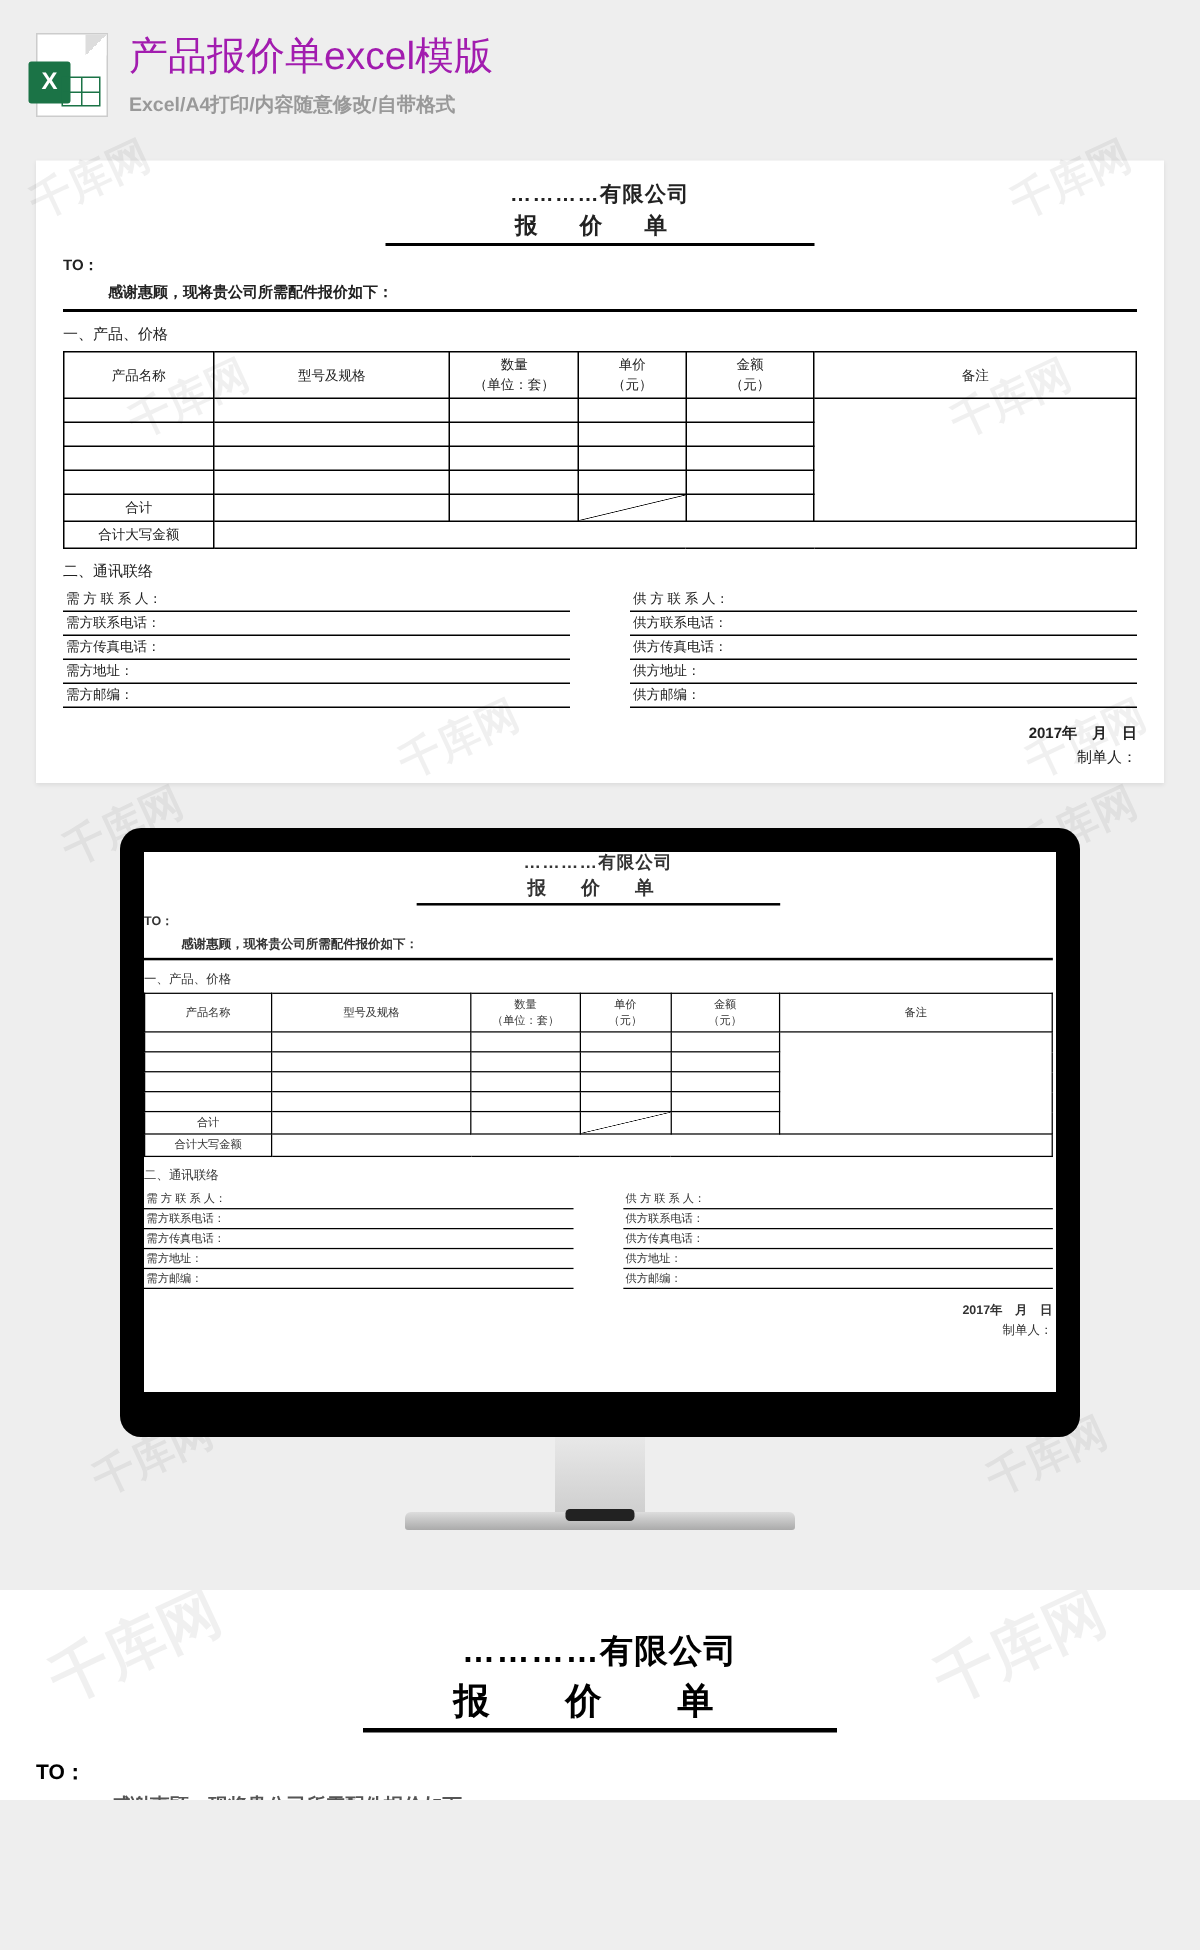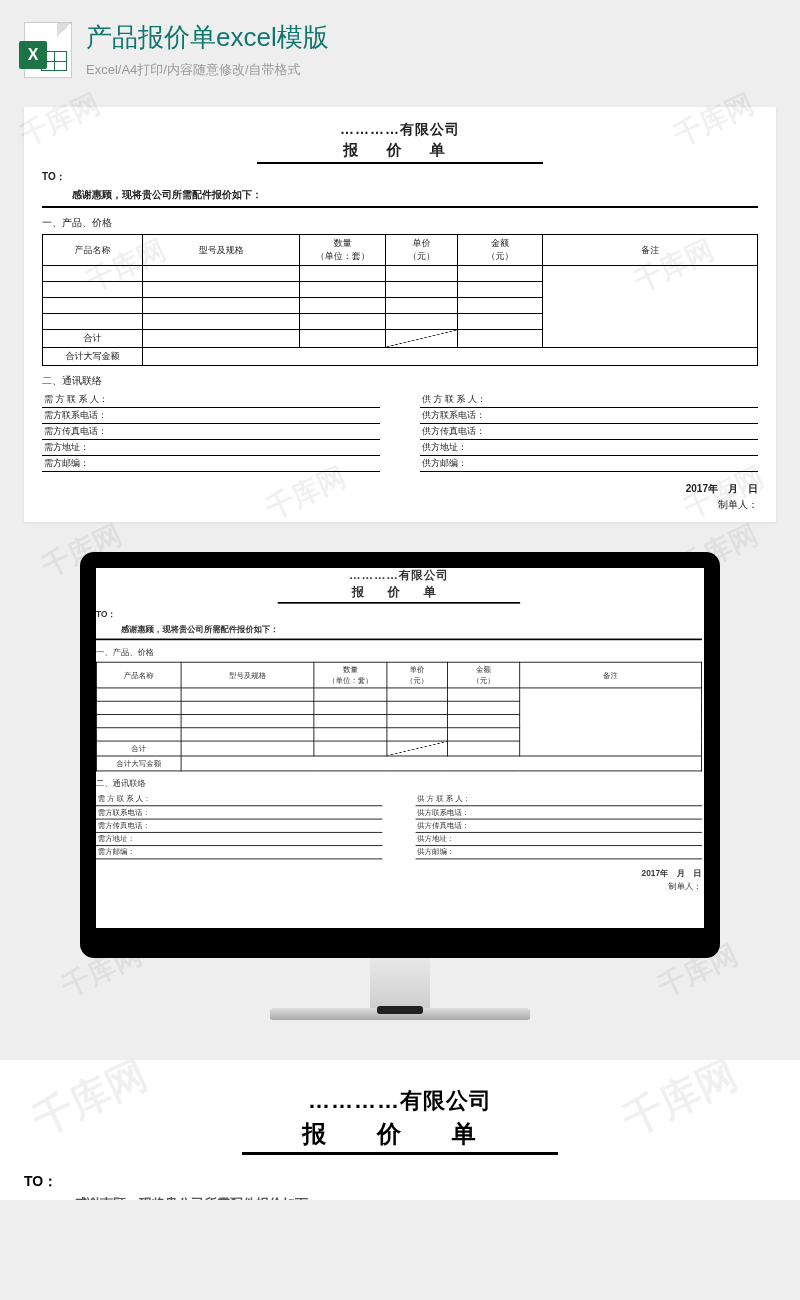--- a/index.html
+++ b/index.html
@@ -37,22 +37,22 @@
   .excel-icon .grid {
     position:absolute; bottom:6px; right:4px; width:26px; height:20px;
     border:1px solid #1b7346;
   }
   .excel-icon .grid::before,.excel-icon .grid::after{
     content:"";position:absolute;background:#1b7346;
   }
   .excel-icon .grid::before{left:50%;top:0;width:1px;height:100%;}
   .excel-icon .grid::after{top:50%;left:0;height:1px;width:100%;}
   .title-block { display:flex; flex-direction:column; }
-  .page-title { font-size: 26px; font-weight: 400; color:#0f766e; }
-  .page-sub { font-size: 13px; color:#999; margin-top:6px; }
+  .page-title { font-size: 26px; font-weight: 400; color:#a21caf; }
+  .page-sub { font-size: 13px; color:#999; margin-top:6px;font-weight:bold; }
 
   .panel {
     background:#fff;
     margin: 16px 24px;
     box-shadow: 0 1px 3px rgba(0,0,0,0.08);
     padding: 14px 18px 10px 18px;
     font-size: 9px;
     color:#222;
     position:relative;
   }

